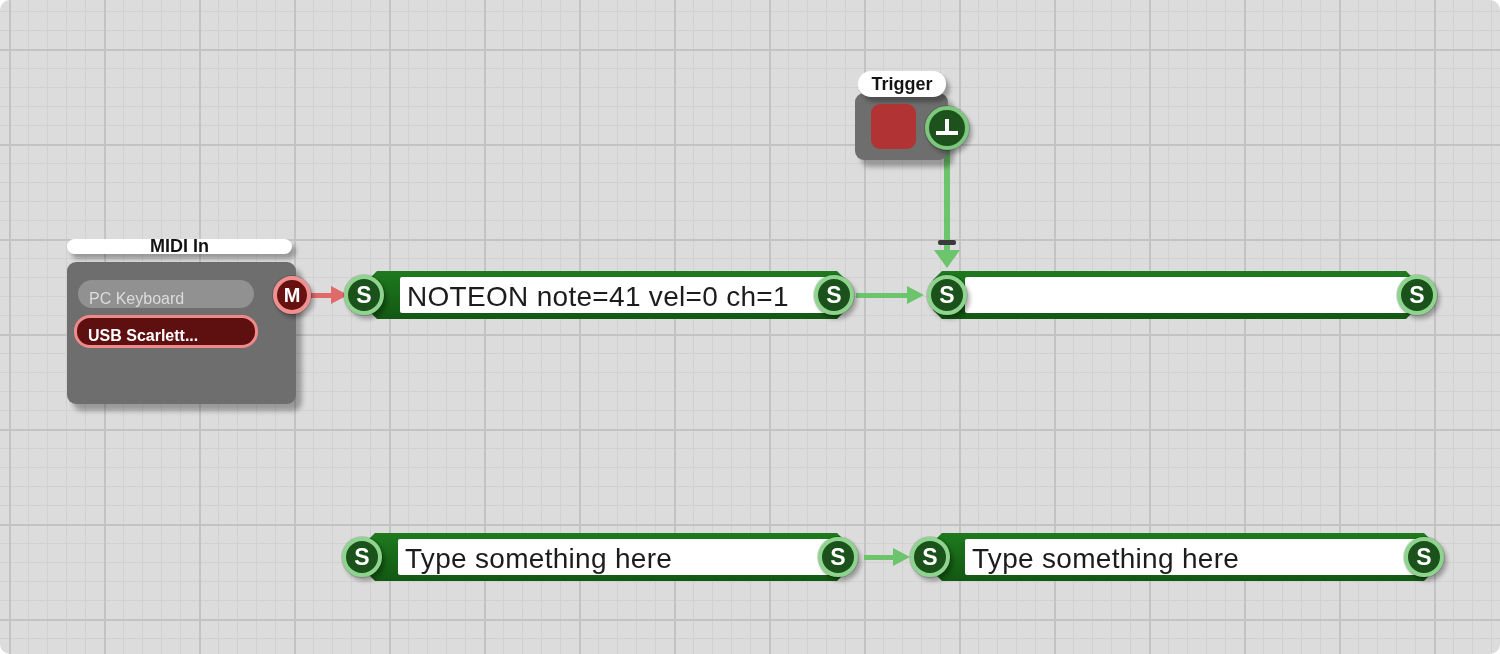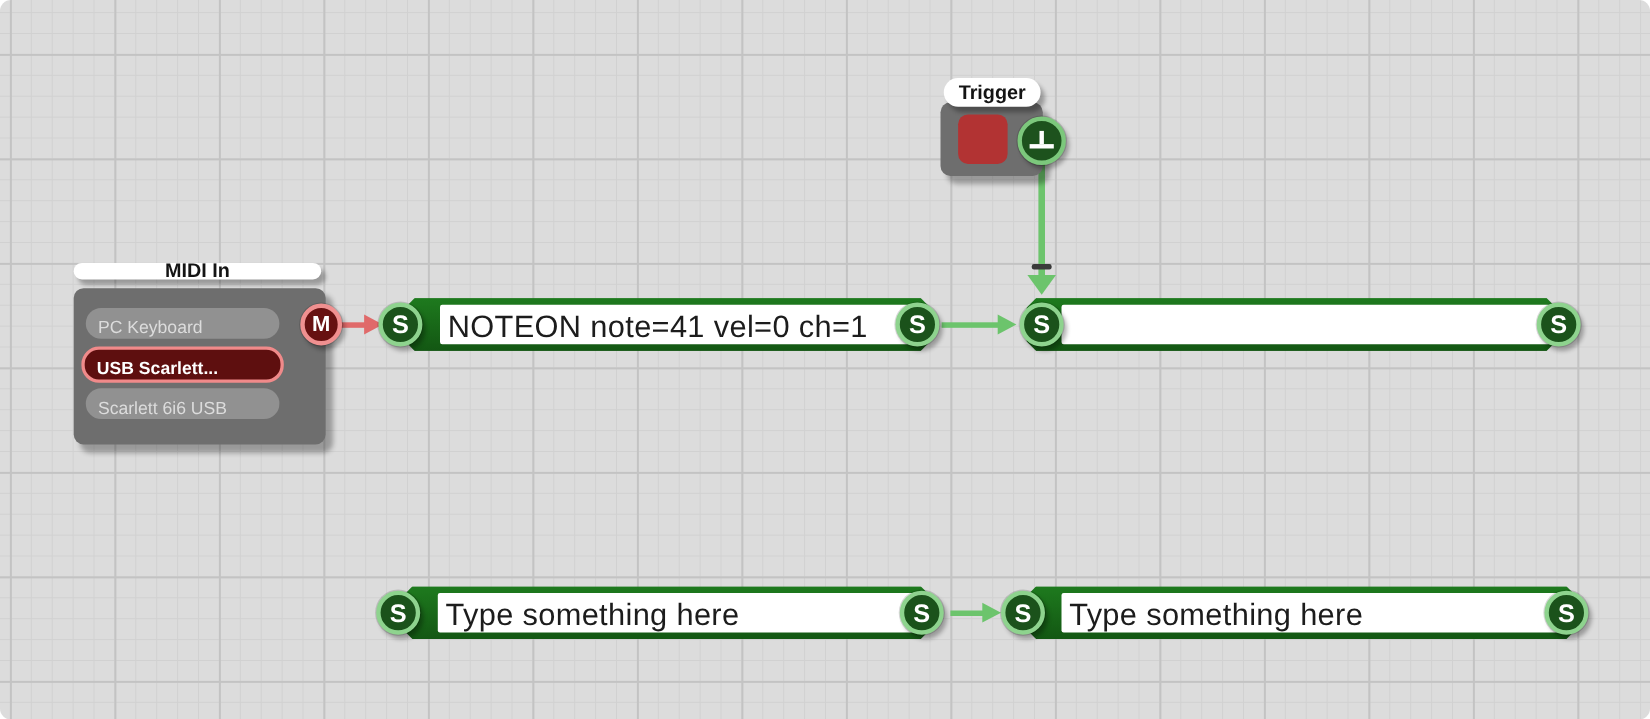--- a/index.html
+++ b/index.html
@@ -126,23 +126,20 @@
   <div class="node-body" style="left:67px;top:262px;width:229px;height:142px"></div>
   <div class="node-header" style="left:67px;top:239px;width:225px;height:15px">
     <span>MIDI In</span>
   </div>
   <div class="pill" style="left:78px;top:280px;width:176px;height:28px">
     <span>PC Keyboard</span>
   </div>
   <div class="pill selected" style="left:74px;top:315px;width:184px;height:33px">
     <span>USB Scarlett...</span>
   </div>
-  <div class="pill" style="left:78px;top:353px;width:176px;height:28px">
-    <span>Scarlett 6i6 USB</span>
-  </div>
   <div class="port port-m" style="left:273px;top:276px">
     <span>M</span>
   </div>
 
   <div>
     <div class="wire-h red" style="left:308px;top:293px;width:24px"></div>
     <div class="head-right red" style="left:331px;top:286px"></div>
   </div>
 
   <div class="frame" style="left:368px;top:271px;width:478px;height:48px"></div>

